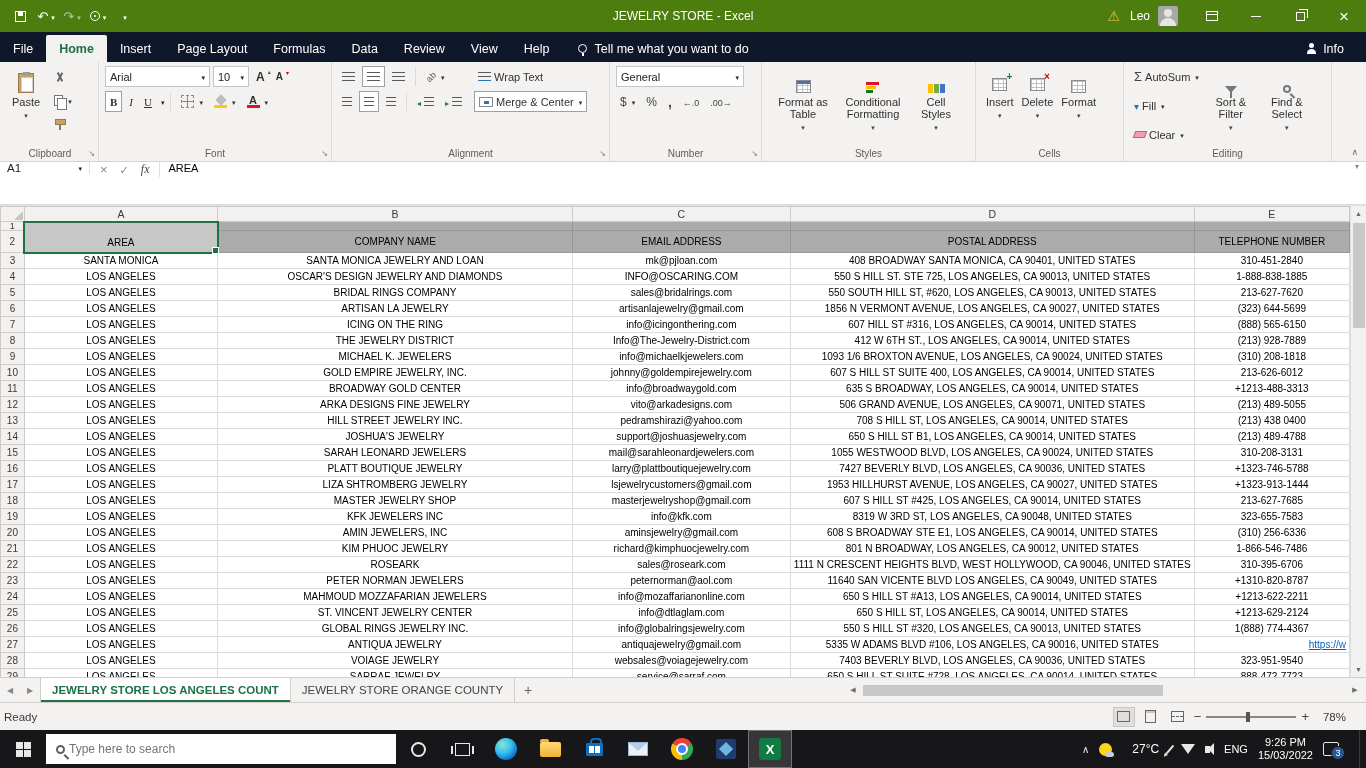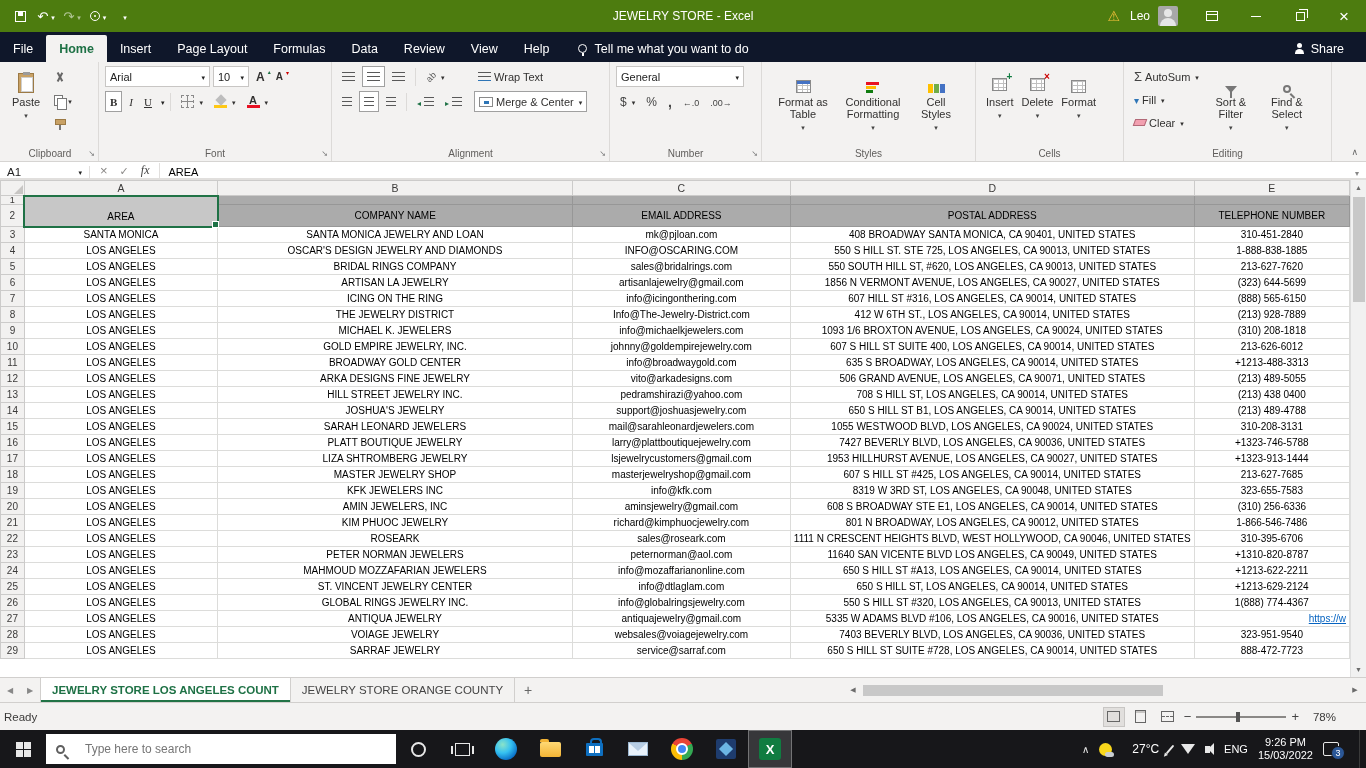--- a/index.html
+++ b/index.html
@@ -127,21 +127,21 @@
 .ic-eraser{width:12px;height:7px;background:#F2A0B0;border:1px solid #B26977;transform:skewX(-20deg);display:inline-block}
 .ic-funnel{width:0;height:0;border-left:6px solid transparent;border-right:6px solid transparent;border-top:7px solid #777;position:relative;display:inline-block}
 .ic-funnel::after{content:"";position:absolute;left:-1px;top:-2px;width:2px;height:7px;background:#777}
 .ic-mag{width:8px;height:8px;border:2px solid #777;border-radius:50%;position:relative;display:inline-block}
 .ic-mag::after{content:"";position:absolute;left:6px;top:6px;width:6px;height:2px;background:#777;transform:rotate(45deg);transform-origin:0 0}
 .collapse-rb{position:absolute;right:8px;bottom:4px;font-size:9px;color:#666}
 .collapse-rb::before{content:"∧"}
 .w70{width:70px}.w56{width:56px}
 
 
-.fbar{height:18px;background:#fff;display:flex;align-items:flex-end;border-bottom:2px solid #E1DFDD;flex:0 0 auto}
+.fbar{height:44px;background:#fff;display:flex;align-items:flex-start;border-bottom:2px solid #E1DFDD;flex:0 0 auto}
 .namebox{width:90px;display:flex;align-items:center;justify-content:space-between;padding:0 7px;font-size:11.5px;border-right:1px solid #E1DFDD}
 .fxbtns{display:flex;align-items:center;gap:12px;padding:0 10px;border-right:1px solid #E1DFDD;color:#8A8886}
 .fx-x::before{content:"×";font-size:13px}
 .fx-ok::before{content:"✓";font-size:11px}
 .fx-fx{font-style:italic;font-family:"Liberation Serif",serif;font-size:12px;color:#444}
 .fcontent{flex:1;display:flex;align-items:center;padding-left:8px;font-size:11px;color:#000}
 .fexp{width:18px;display:flex;align-items:center;justify-content:center;color:#888;font-size:8px}
 .fexp::before{content:"▾"}
 
 
@@ -176,39 +176,39 @@
 .stab.active{background:#fff;color:#1E7145;font-weight:bold;box-shadow:inset 0 -2px 0 #217346;border-left:1px solid #D1CFCD}
 .addsheet{width:26px;display:flex;align-items:center;justify-content:center;color:#666;font-size:14px}
 .hsb{margin-left:auto;display:flex;align-items:center;width:520px;padding-right:4px;gap:3px}
 .harr{font-size:7px;color:#6B6B6B;width:14px;text-align:center}
 .htrack{flex:1;height:12px;display:flex;align-items:center}
 .hthumb{height:11px;background:#C8C8C8;width:300px}
 
 
 .statusbar{height:28px;background:#F3F2F1;border-top:1px solid #D1CFCD;display:flex;align-items:center;font-size:11.5px;color:#3B3A39;flex:0 0 auto}
 .st-left{padding-left:4px}
-.st-right{margin-left:auto;display:flex;align-items:center;gap:5px;padding-right:30px}
+.st-right{margin-left:auto;display:flex;align-items:center;gap:5px;padding-right:20px}
 .viewbtn{width:22px;height:20px;display:flex;align-items:center;justify-content:center}
 .viewbtn.sel{background:#E1DFDD;border:1px solid #C8C6C4}
 .ic-vn{width:13px;height:11px;border:1px solid #666;display:inline-block}
 .ic-vp{width:11px;height:13px;border:1px solid #666;box-shadow:inset 0 2px 0 #C8C6C4;display:inline-block}
 .ic-vb{width:13px;height:11px;border:1px solid #666;position:relative;display:inline-block}
 .ic-vb::before{content:"";position:absolute;left:0;right:0;top:4px;border-top:1px dashed #666}
 .zminus::before{content:"−";font-size:13px;color:#444}
 .zplus::before{content:"+";font-size:13px;color:#444}
 .ztrack{width:90px;height:2px;background:#8A8886;position:relative}
 .zthumb{position:absolute;left:44%;top:-4px;width:4px;height:10px;background:#555}
 .zlabel{width:32px;text-align:right}
 
 
 .taskbar{height:38px;background:#17171A;display:flex;align-items:center;color:#fff;flex:0 0 auto}
 .startbtn{width:46px;height:100%;display:flex;align-items:center;justify-content:center}
 .winlogo{display:grid;grid-template-columns:7px 7px;grid-template-rows:7px 7px;gap:1px}
 .winlogo i{background:#E8E8E8;display:block}
-.tsearch{width:350px;height:30px;background:#fff;display:flex;align-items:center;gap:20px;padding:0 10px}
+.tsearch{width:350px;height:30px;background:#fff;display:flex;align-items:center;gap:4px;padding:0 10px}
 .tsearch input{border:none;outline:none;font-size:12px;color:#444;width:100%;font-family:"Liberation Sans",sans-serif;background:transparent}
 .ic-search{width:9px;height:9px;border:2px solid #5F5F5F;border-radius:50%;position:relative;display:inline-block;flex:0 0 auto}
 .ic-search::after{content:"";position:absolute;left:7px;top:7px;width:6px;height:2px;background:#5F5F5F;transform:rotate(45deg);transform-origin:0 0}
 .appslot{width:44px;height:38px;display:flex;align-items:center;justify-content:center;position:relative}
 .appslot.active{background:rgba(255,255,255,.14);box-shadow:inset 0 0 0 1px rgba(255,255,255,.3)}
 .ic-cortana{width:15px;height:15px;border:2px solid #E8E8E8;border-radius:50%;display:inline-block}
 .ic-tview{width:15px;height:13px;border:1px solid #E8E8E8;position:relative;display:inline-block}
 .ic-tview::before{content:"";position:absolute;left:-5px;top:2px;width:2px;height:8px;background:#E8E8E8}
 .ic-tview::after{content:"";position:absolute;right:-5px;top:2px;width:2px;height:8px;background:#E8E8E8}
 .ic-edge{width:22px;height:22px;border-radius:50%;background:radial-gradient(circle at 35% 30%,#8BE3C8,#35C1F1 40%,#0B72C9 75%,#0A5A9E)}
@@ -296,21 +296,21 @@
     <span class="rtab">Data</span>
     <span class="rtab">Review</span>
     <span class="rtab">View</span>
     <span class="rtab">Help</span>
     <span class="tellme">
         <span class="ic-bulb"></span>
         <span>Tell me what you want to do</span>
       </span>
     <span class="share">
         <span class="ic-person"></span>
-        <span>Share</span>
+        <span>Info</span>
       </span>
   </div>
 
   <div class="ribbon">
 
     <div class="rgroup" style="width:97px">
       <div class="bigbtn">
         <span class="bicon">
             <span class="ic-paste"></span>
           </span>
@@ -513,21 +513,21 @@
         <span class="bicon">
             <span class="i-grid"></span>
           </span>
         <span>Format</span>
         <span class="car"></span>
       </div>
       <div class="glabel">Cells</div>
     </div>
 
     <div class="rgroup" style="width:208px">
-      <div class="stack" style="gap:2px">
+      <div class="stack" style="gap:8px">
         <span class="mini">
             <span class="ic-sigma"></span>
             <span>AutoSum</span>
             <span class="dd"></span>
           </span>
         <span class="mini">
             <span class="ic-filldn"></span>
             <span>Fill</span>
             <span class="dd"></span>
           </span>

